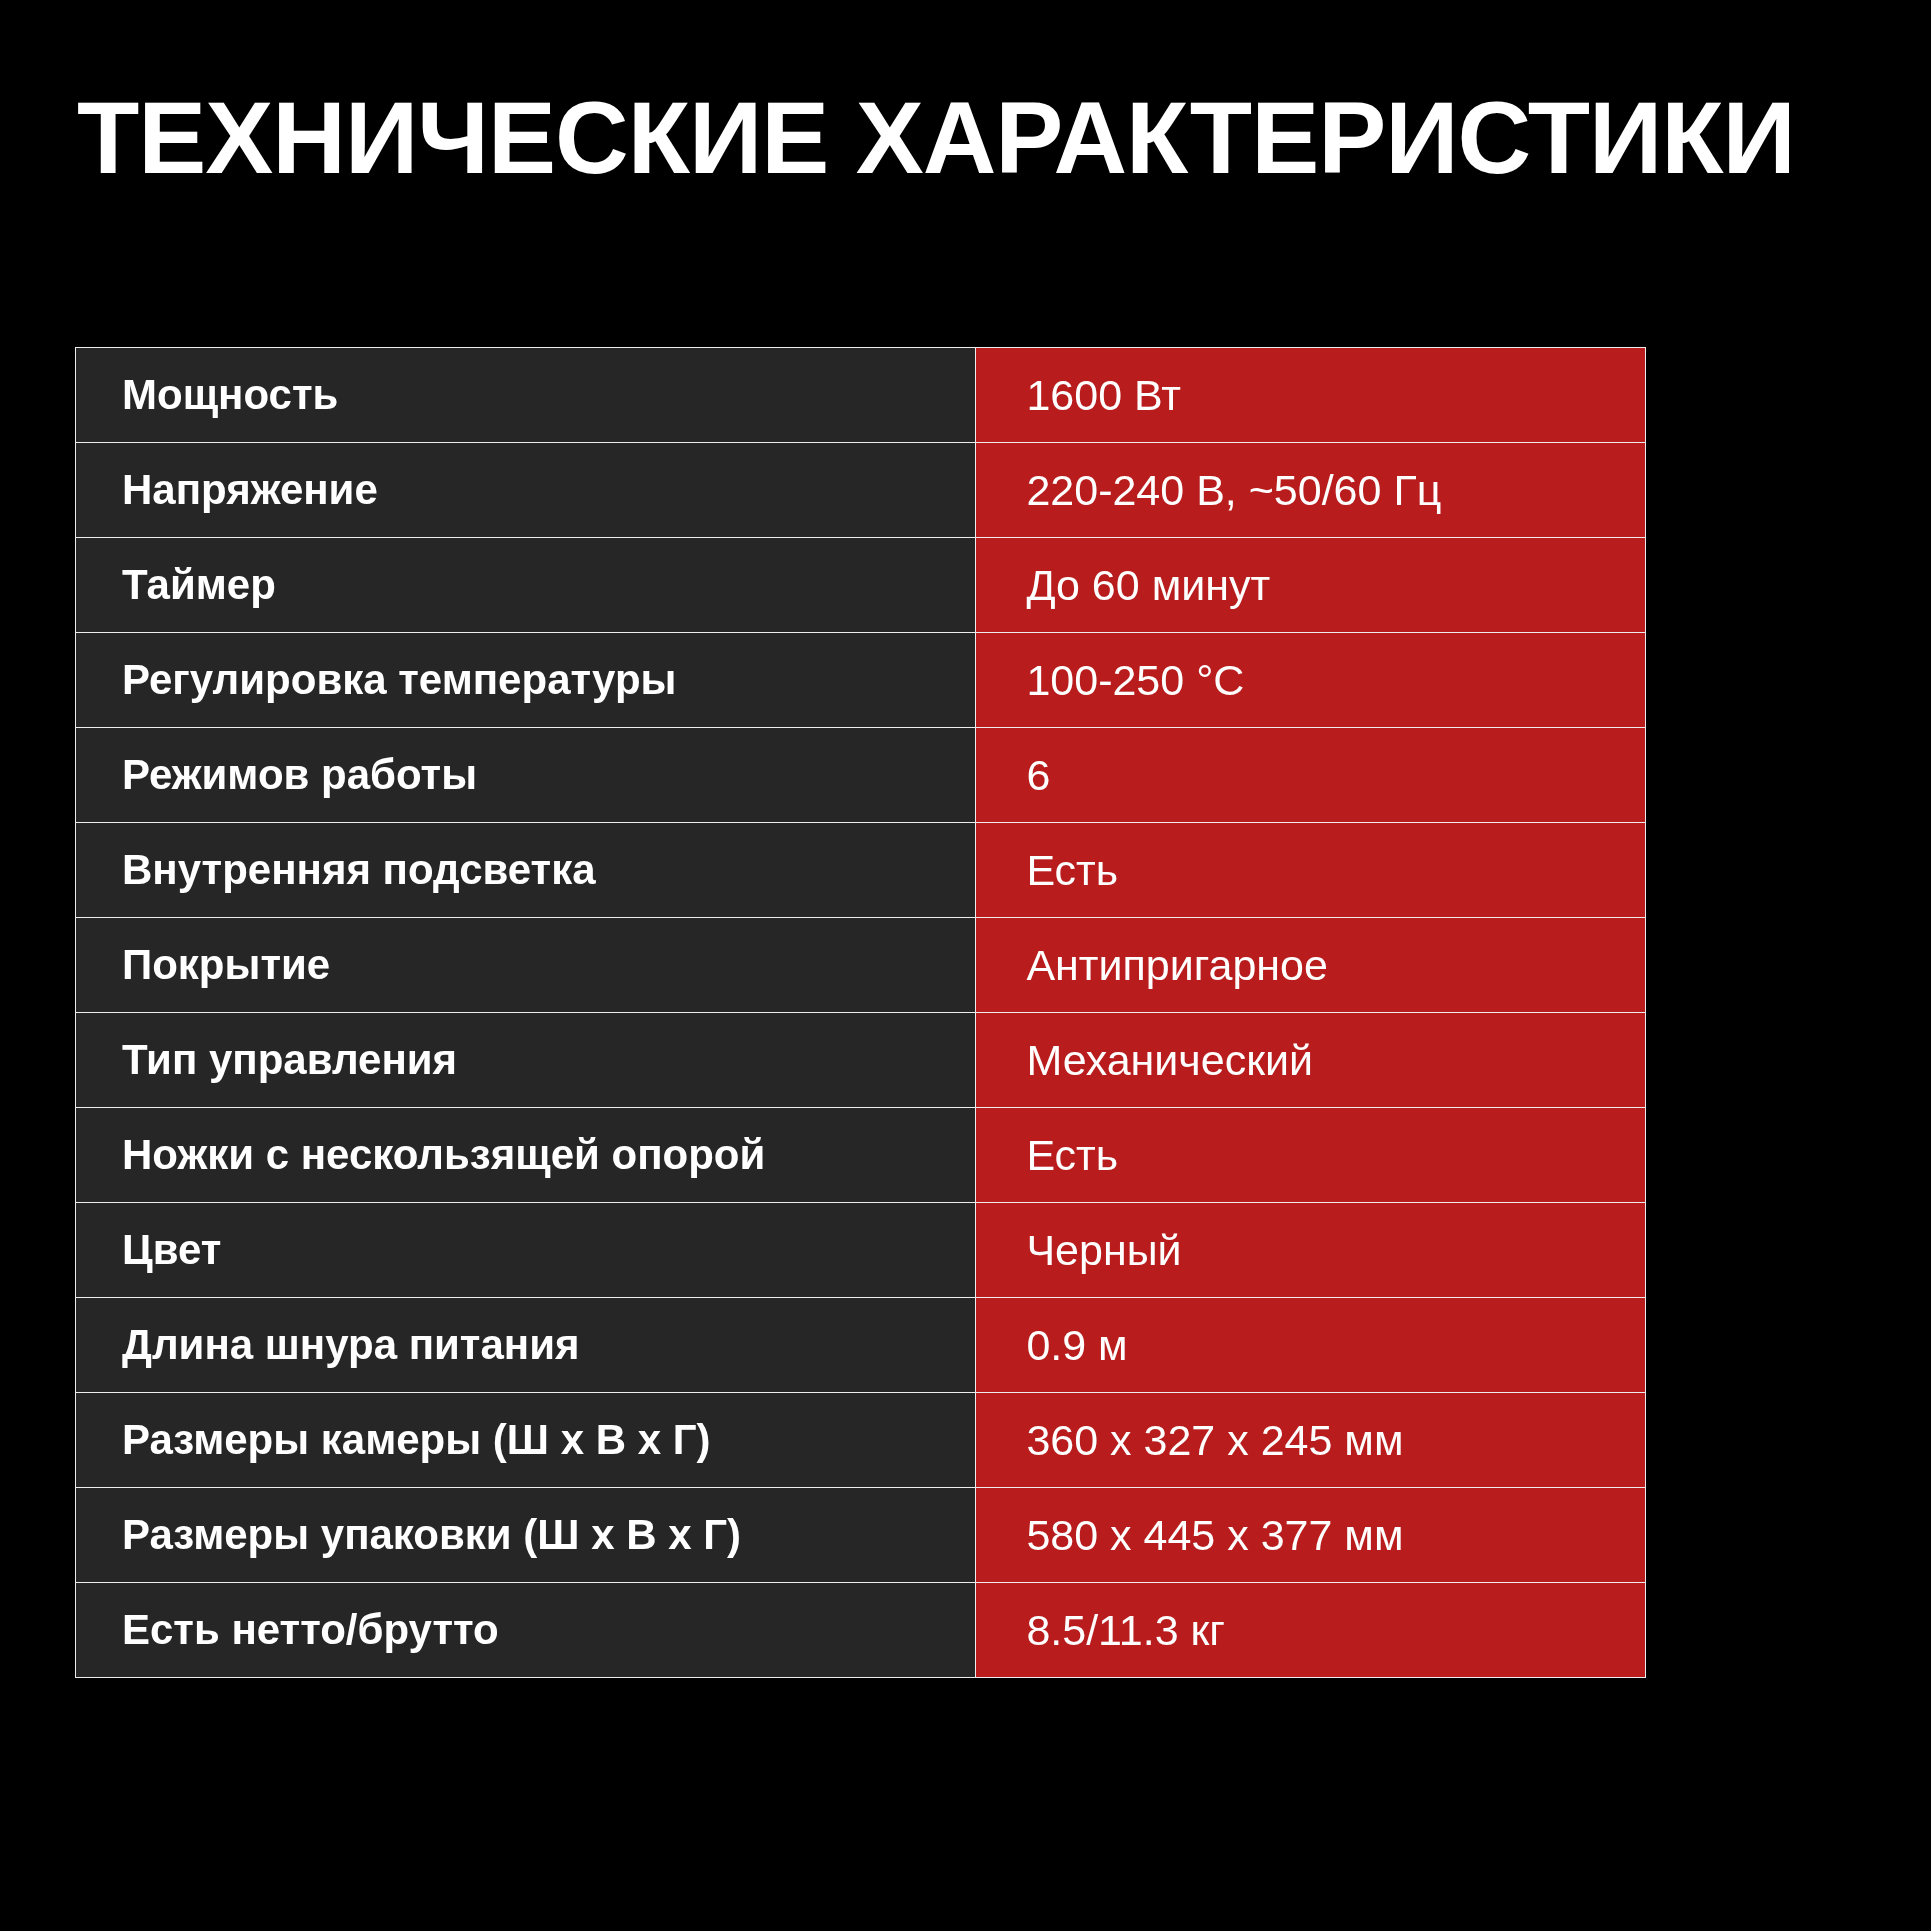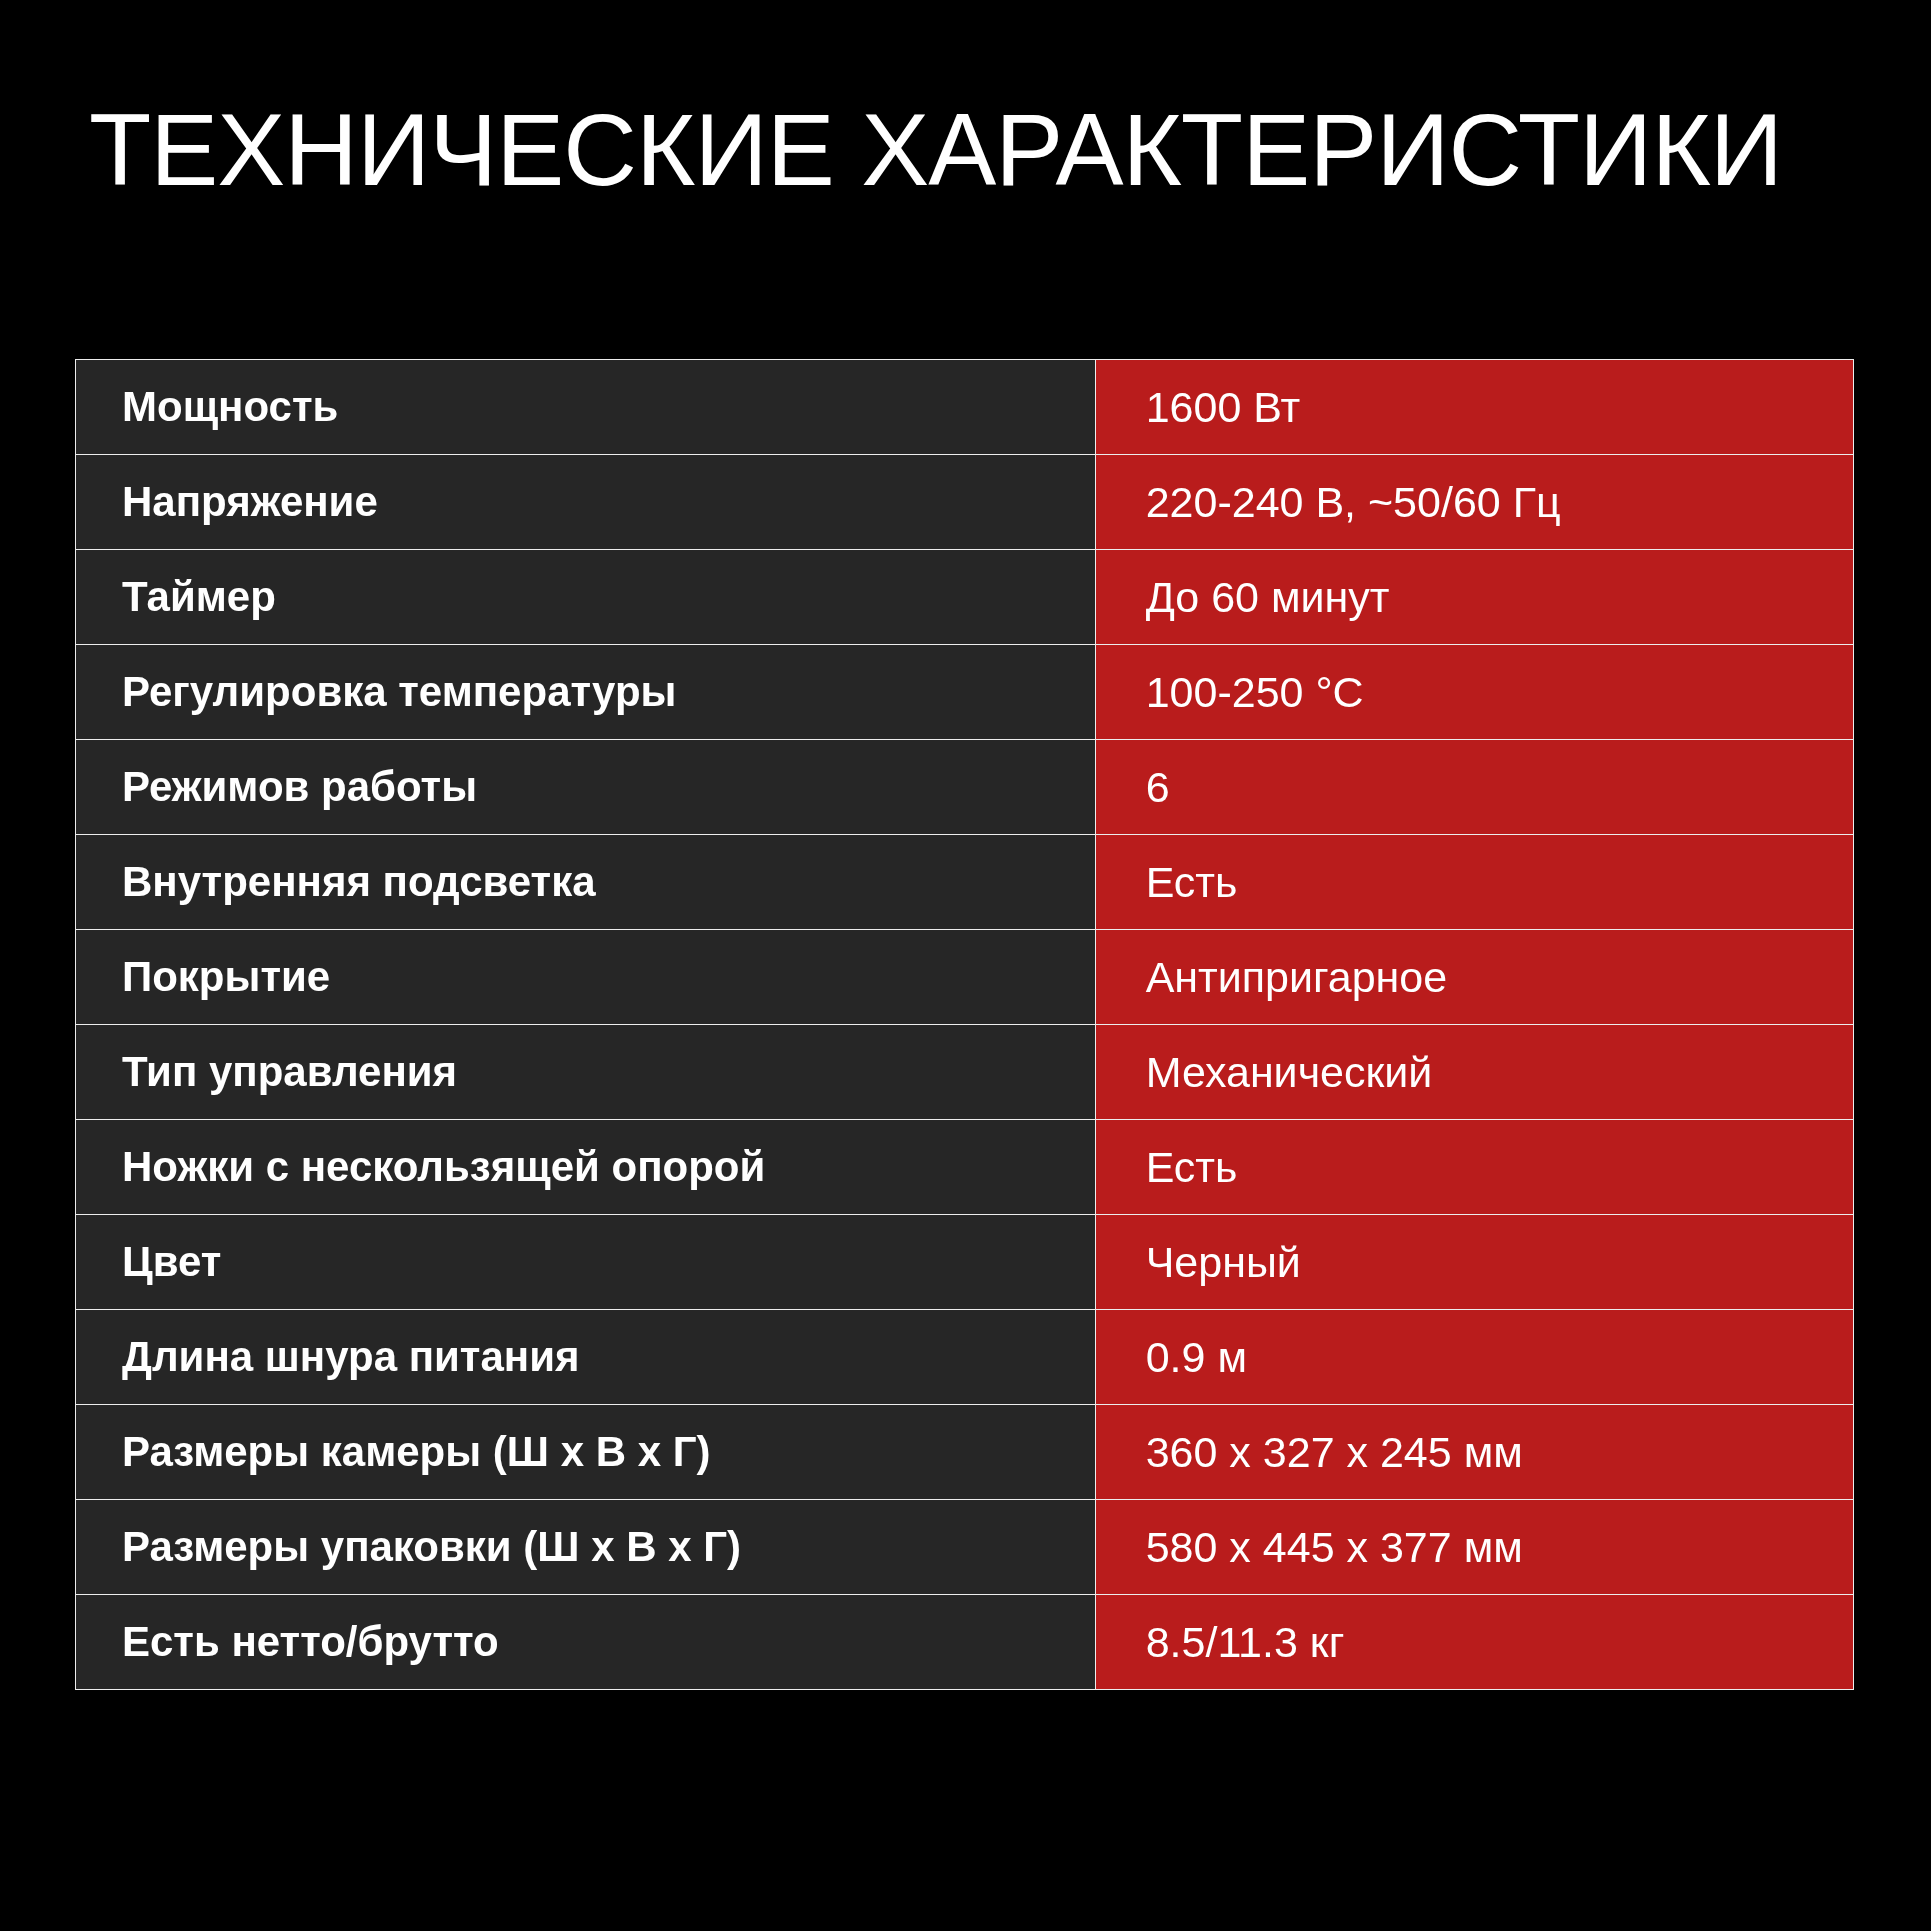--- a/index.html
+++ b/index.html
@@ -11,34 +11,34 @@
     overflow: hidden;
     font-family: "Liberation Sans", sans-serif;
     color: #ffffff;
   }
   .page {
     width: 1931px;
     height: 1931px;
     background: #000000;
   }
   .page-title {
-    margin: 16px;
+    margin: 4px;
     padding: 83px 12px 0 73px;
     font-size: 102px;
     line-height: 1.0;
-    font-weight: 400;
+    font-weight: 700;
     letter-spacing: -1px;
     white-space: nowrap;
     color: #ffffff;
   }
   table.specs {
     border-collapse: collapse;
     table-layout: fixed;
     margin: 158px 0 0 75px;
-    width: 1779px;
+    width: 1571px;
   }
   table.specs td {
     border: 1.9px solid #ededed;
     height: 95px;
     vertical-align: middle;
     box-sizing: border-box;
     overflow: hidden;
     white-space: nowrap;
   }
   td.spec-label {

